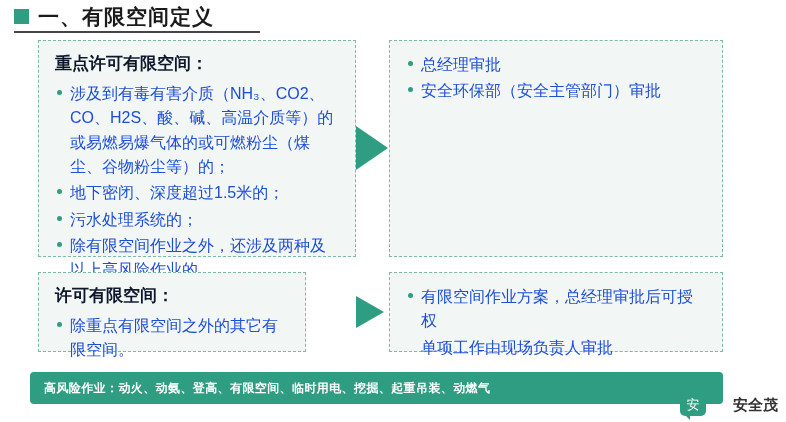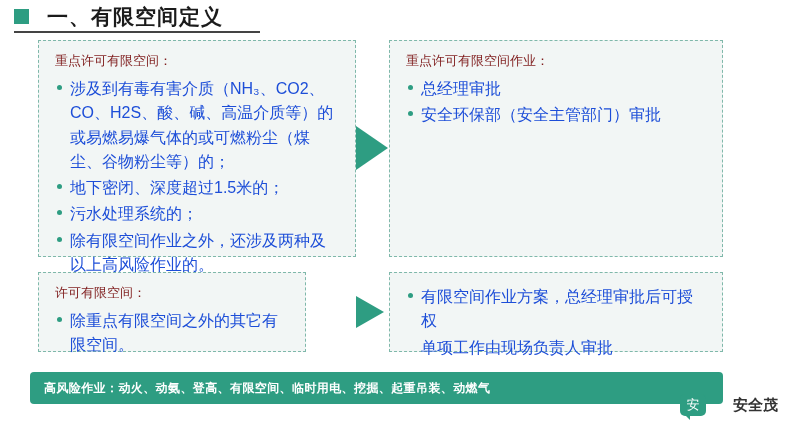--- a/index.html
+++ b/index.html
@@ -20,21 +20,20 @@
     height: 422px;
   }
 
   
   .title-row {
     position: absolute;
     left: 14px;
     top: 6px;
     display: flex;
     align-items: center;
-    gap: 9px;
   }
   .title-marker {
     width: 15px;
     height: 15px;
     background: #2e9d82;
     margin-right: 9px;
   }
   .title-text {
     font-size: 21px;
     font-weight: bold;
@@ -53,23 +52,23 @@
 
   
   .box {
     position: absolute;
     border: 1px dashed #7fb8aa;
     background: #f2f6f5;
     box-sizing: border-box;
     padding: 12px 14px 10px 16px;
   }
   .box-title {
-    color: #7f1d1d;
-    font-size: 13px;
-    font-weight: normal;
+    color: #0f172a;
+    font-size: 17px;
+    font-weight: bold;
     margin-bottom: 7px;
     line-height: 1.3;
   }
   .bullet-list {
     margin: 0;
     padding: 0;
     list-style: none;
   }
   .bullet-list li {
     position: relative;
@@ -196,21 +195,20 @@
     <div class="box-title">重点许可有限空间：</div>
     <ul class="bullet-list">
       <li>涉及到有毒有害介质（NH₃、CO2、CO、H2S、酸、碱、高温介质等）的或易燃易爆气体的或可燃粉尘（煤尘、谷物粉尘等）的；</li>
       <li>地下密闭、深度超过1.5米的；</li>
       <li>污水处理系统的；</li>
       <li>除有限空间作业之外，还涉及两种及以上高风险作业的。</li>
     </ul>
   </div>
 
   <div class="box" id="box-key-work">
-    <div class="box-title">重点许可有限空间作业：</div>
     <ul class="bullet-list">
       <li>总经理审批</li>
       <li>安全环保部（安全主管部门）审批</li>
     </ul>
   </div>
 
   <div class="box" id="box-perm-space">
     <div class="box-title">许可有限空间：</div>
     <ul class="bullet-list">
       <li>除重点有限空间之外的其它有限空间。</li>

